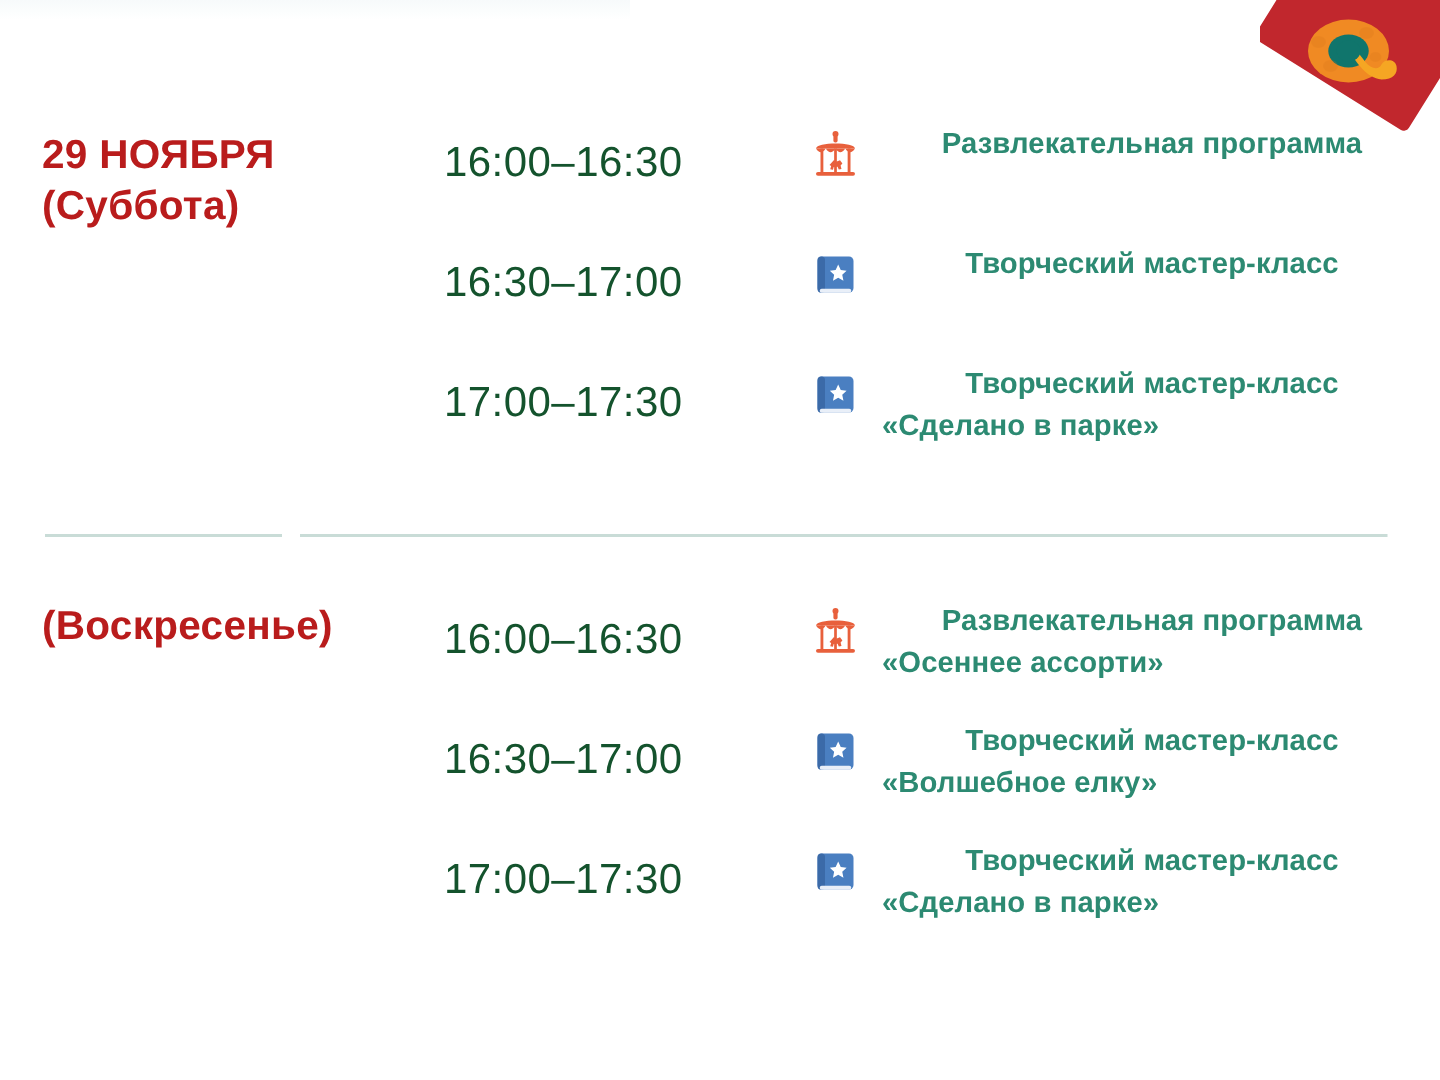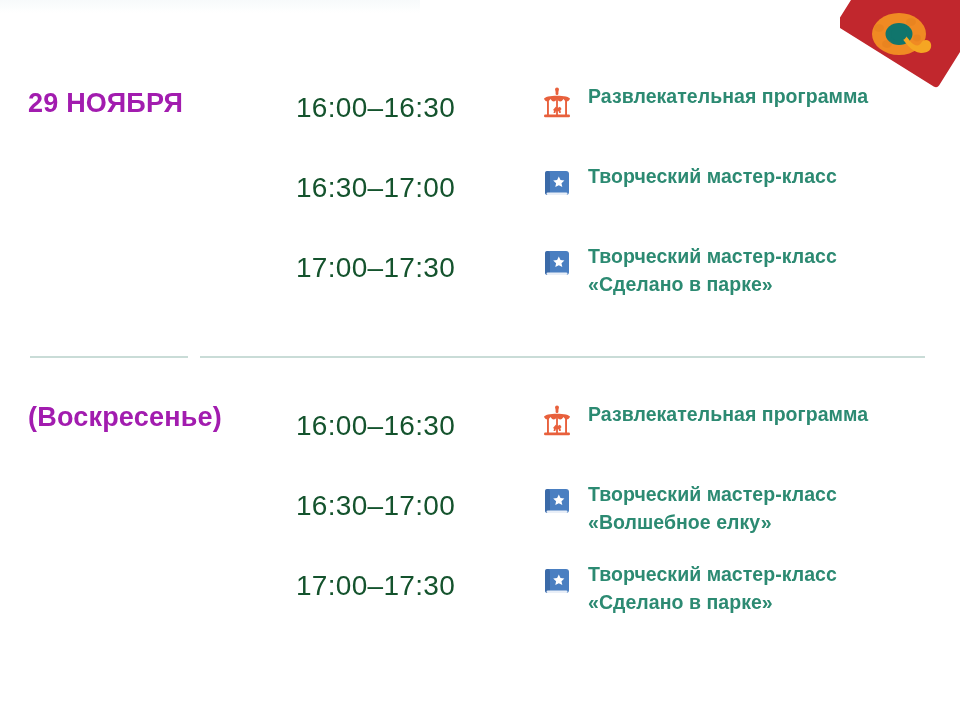--- a/index.html
+++ b/index.html
@@ -68,21 +68,21 @@
     width: 960px;
   }
   .day-block.day-0 { top: 78px; }
   .day-block.day-1 { top: 392px; }
 
   .day-label {
     position: absolute;
     left: 28px;
     top: 8px;
     width: 250px;
-    color: #a21caf;
+    color: #b91c1c;
     font-weight: bold;
     font-size: 27px;
     line-height: 1.26;
     letter-spacing: 0.2px;
   }
   .day-label .day-date {
     display: block;
     text-transform: uppercase;
   }
   .day-label .day-weekday {
@@ -123,21 +123,21 @@
     position: absolute;
     left: 588px;
     top: 4px;
     width: 360px;
     color: #2c8a72;
     font-weight: bold;
     font-size: 19.5px;
     line-height: 1.45;
     letter-spacing: 0.05px;
   }
-  .row-text .t-title { display: block; }
+  .row-text .t-title { display: block; text-align: center; }
   .row-text .t-sub { display: block; }
 
   
   .day-block.day-1 .row-time { top: 18px; }
   .day-block.day-1 .row-text { top: 8px; }
   .day-block.day-1 .row-icon { top: 12px; }
 
   
   .divider {
     position: absolute;
@@ -177,20 +177,21 @@
         <ellipse cx="46" cy="14" rx="5" ry="4"></ellipse>
         <ellipse cx="52" cy="30" rx="4" ry="3.4"></ellipse>
       </g>
     </svg>
   </div>
 
   <div class="day-block day-0">
 
     <div class="day-label">
       <span class="day-date">29 НОЯБРЯ</span>
+      <span class="day-weekday">(Суббота)</span>
     </div>
 
     <div class="row r0">
       <div class="row-time">16:00–16:30</div>
       <div class="row-icon">
         <svg viewBox="0 0 36 36" width="36" height="36" aria-hidden="true">
           <rect x="16.6" y="4" width="2.8" height="5" rx="1.2" fill="#e8603c"></rect>
           <circle cx="18" cy="3.4" r="2" fill="#e8603c"></circle>
           <path d="M5 13 C 5 8.5, 31 8.5, 31 13 Z" fill="#e8603c"></path>
           <path d="M5 13 q 3.2 5 6.5 0 q 3.2 5 6.5 0 q 3.2 5 6.5 0 q 3.2 5 6.5 0 L 31 13 Z" fill="#e8603c"></path>
@@ -258,20 +259,21 @@
           <path d="M5 13 q 3.2 5 6.5 0 q 3.2 5 6.5 0 q 3.2 5 6.5 0 q 3.2 5 6.5 0 L 31 13 Z" fill="#e8603c"></path>
           <rect x="8" y="13" width="1.9" height="16" fill="#e8603c"></rect>
           <rect x="26.1" y="13" width="1.9" height="16" fill="#e8603c"></rect>
           <rect x="17.1" y="13" width="1.8" height="16" fill="#e8603c"></rect>
           <path d="M14 24 l3-3.4 1.4 1.3 2.6-1.1 1.6 2.2 -1.2 1.3 .6 2.4 -1.8 .3 -.8-1.9 -2.6 .2 -.5 1.8 -1.8-.2 .6-2.2 Z" fill="#e8603c"></path>
           <rect x="5" y="28.6" width="26" height="2.6" rx="1.3" fill="#e8603c"></rect>
         </svg>
       </div>
       <div class="row-text">
         <span class="t-title">Развлекательная программа</span>
+        <span class="t-sub">«Осеннее ассорти»</span>
       </div>
     </div>
 
     <div class="row r1">
       <div class="row-time">16:30–17:00</div>
       <div class="row-icon">
         <svg viewBox="0 0 36 36" width="36" height="36" aria-hidden="true">
           <rect x="6" y="5" width="24" height="24" rx="3" fill="#4a7fc1"></rect>
           <rect x="6" y="5" width="5" height="24" rx="2.4" fill="#3b6aa8"></rect>
           <rect x="7.5" y="26.5" width="21" height="2.6" rx="1.3" fill="#e9eff8"></rect>

